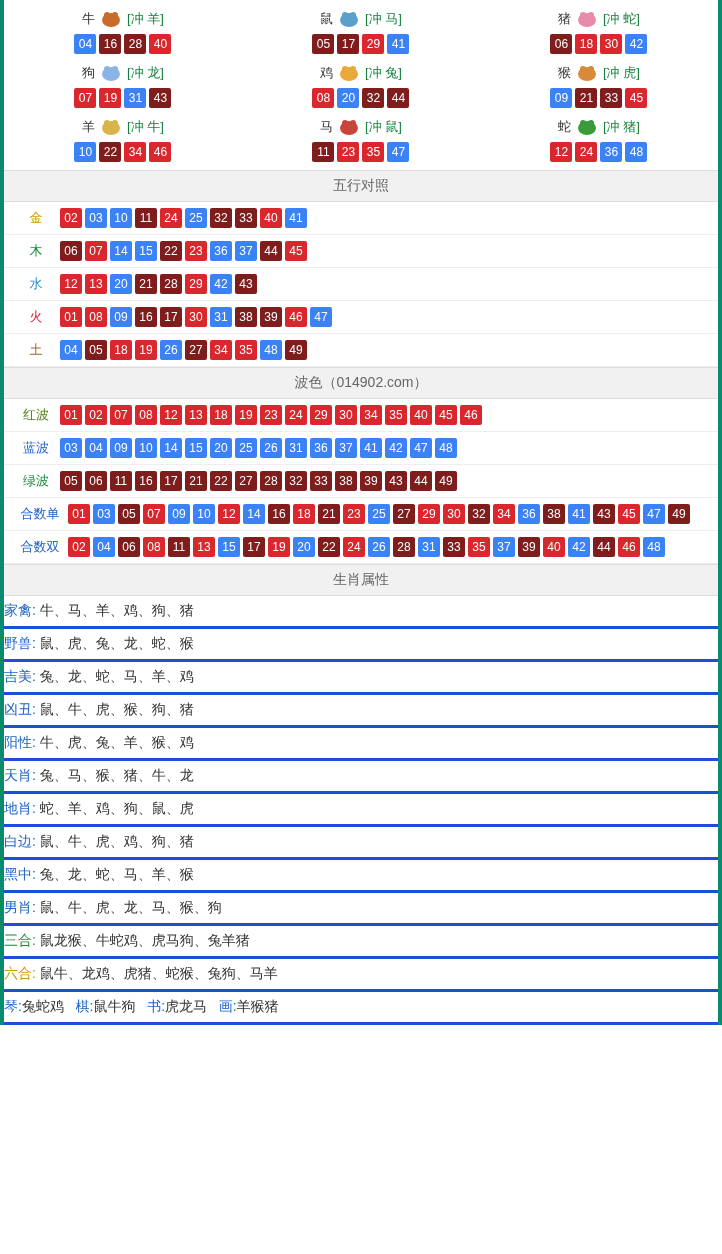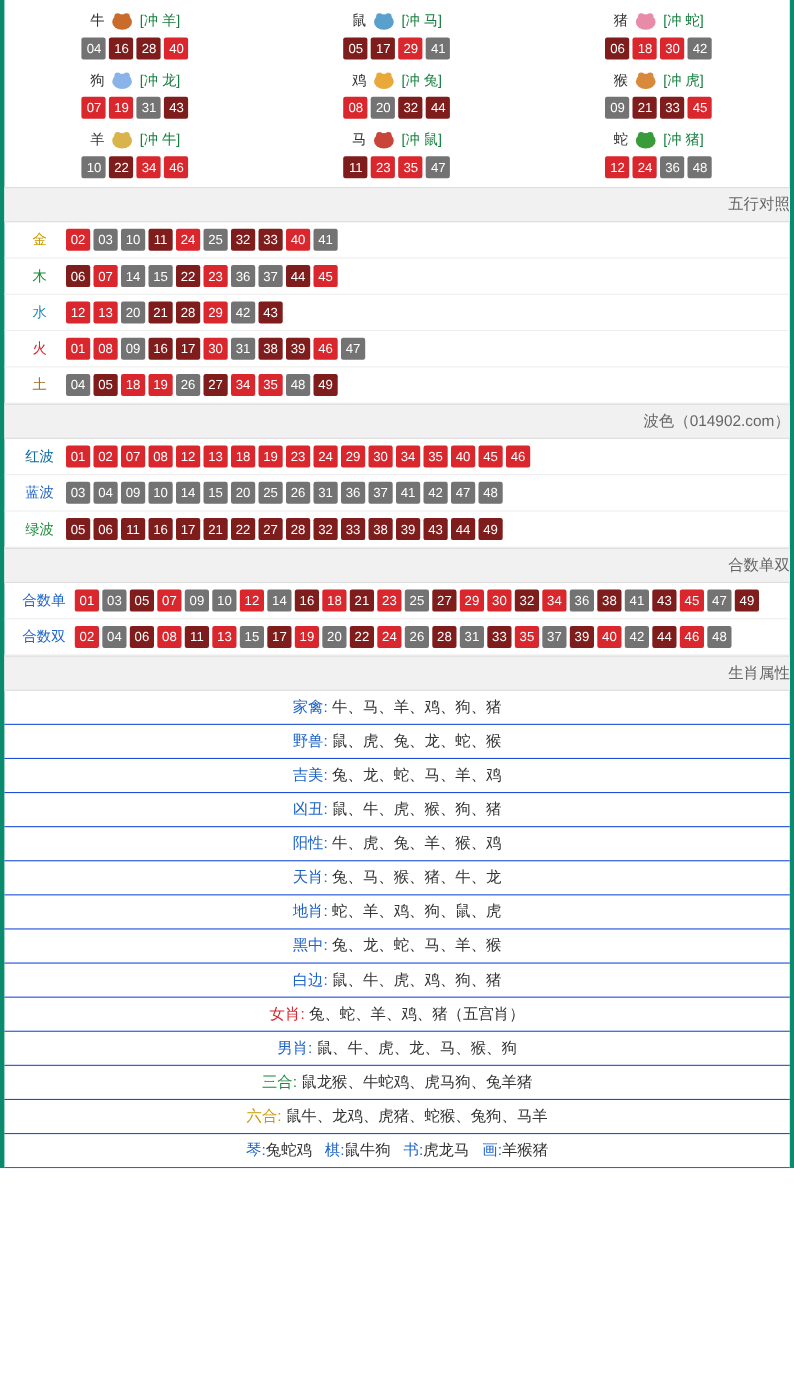--- a/index.html
+++ b/index.html
@@ -7,29 +7,29 @@
 .wrap{width:722px;border-left:4px solid #0a8b6d;border-right:4px solid #0a8b6d}
 .zodiac-grid{display:flex;flex-wrap:wrap;padding:4px 0}
 .zcell{width:33.33%;text-align:center;padding:4px 0}
 .zline{display:flex;align-items:center;justify-content:center;gap:2px;margin-bottom:4px}
 .zname{color:#333}
 .zicon{width:28px;height:22px;display:inline-block}
 .zclash{color:#15803d}
 .nums{display:flex;justify-content:center;gap:3px;flex-wrap:wrap}
 .n{display:inline-block;width:22px;height:20px;line-height:20px;color:#fff;font-size:12px;text-align:center;border-radius:2px}
 .r{background:#d9272d}
-.b{background:#737373}
+.b{background:#3b82f6}
 .g{background:#7f1d1d}
-.section-title{background:#f1f1f1;text-align:right;padding:6px 0;color:#666;border-top:1px solid #ddd;border-bottom:1px solid #ddd;font-size:14px}
+.section-title{background:#f1f1f1;text-align:center;padding:6px 0;color:#666;border-top:1px solid #ddd;border-bottom:1px solid #ddd;font-size:14px}
 .row{display:flex;align-items:center;border-bottom:1px solid #eee;padding:6px 8px}
 .rlab{width:48px;text-align:center;font-size:13px}
 .rbody{flex:1;display:flex;gap:3px;flex-wrap:wrap}
 .gold{color:#c99a00}.wood{color:#1a8b3a}.water{color:#1e8bc9}.fire{color:#d9272d}.earth{color:#a06a2a}
-.red-t{color:#0369a1}.blue-t{color:#1e63c9}.green-t{color:#1a8b3a}
-.attr-row{text-align:center;padding:6px 0;border-bottom:1px solid #1d4ed8;font-size:14px}
+.red-t{color:#4d7c0f}.blue-t{color:#1e63c9}.green-t{color:#1a8b3a}
+.attr-row{text-align:left;padding:6px 0;border-bottom:3px solid #1d4ed8;font-size:14px}
 .attr-row .lab{color:#1e63c9}
 .attr-row .gr{color:#1a8b3a}
 .attr-row .rd{color:#d9272d}
 .attr-row .gld{color:#c99a00}
 .attr-row .val{color:#333}
 svg{display:block}
 </style>
 </head>
 <body>
 <div class="wrap">
@@ -347,21 +347,20 @@
           <span class="n g">33</span>
           <span class="n g">38</span>
           <span class="n g">39</span>
           <span class="n g">43</span>
           <span class="n g">44</span>
           <span class="n g">49</span>
         </div>
       </div>
     </div>
 
-<div class="section-title">合数单双</div>
 <div id="heshu-rows">
       <div class="row">
         <div class="rlab blue-t" style="width:56px">合数单</div>
         <div class="rbody">
           <span class="n r">01</span>
           <span class="n b">03</span>
           <span class="n g">05</span>
           <span class="n r">07</span>
           <span class="n b">09</span>
           <span class="n b">10</span>
@@ -441,32 +440,28 @@
     </div>
       <div class="attr-row">
       <span class="lab">天肖:</span>
       <span class="val"> 兔、马、猴、猪、牛、龙</span>
     </div>
       <div class="attr-row">
       <span class="lab">地肖:</span>
       <span class="val"> 蛇、羊、鸡、狗、鼠、虎</span>
     </div>
       <div class="attr-row">
+      <span class="lab">白边:</span>
+      <span class="val"> 鼠、牛、虎、鸡、狗、猪</span>
+    </div>
+      <div class="attr-row">
       <span class="lab">黑中:</span>
       <span class="val"> 兔、龙、蛇、马、羊、猴</span>
     </div>
       <div class="attr-row">
-      <span class="lab">白边:</span>
-      <span class="val"> 鼠、牛、虎、鸡、狗、猪</span>
-    </div>
-      <div class="attr-row">
-      <span class="rd">女肖:</span>
-      <span class="val"> 兔、蛇、羊、鸡、猪（五宫肖）</span>
-    </div>
-      <div class="attr-row">
       <span class="lab">男肖:</span>
       <span class="val"> 鼠、牛、虎、龙、马、猴、狗</span>
     </div>
       <div class="attr-row">
       <span class="gr">三合:</span>
       <span class="val"> 鼠龙猴、牛蛇鸡、虎马狗、兔羊猪</span>
     </div>
       <div class="attr-row">
       <span class="gld">六合:</span>
       <span class="val"> 鼠牛、龙鸡、虎猪、蛇猴、兔狗、马羊</span>

